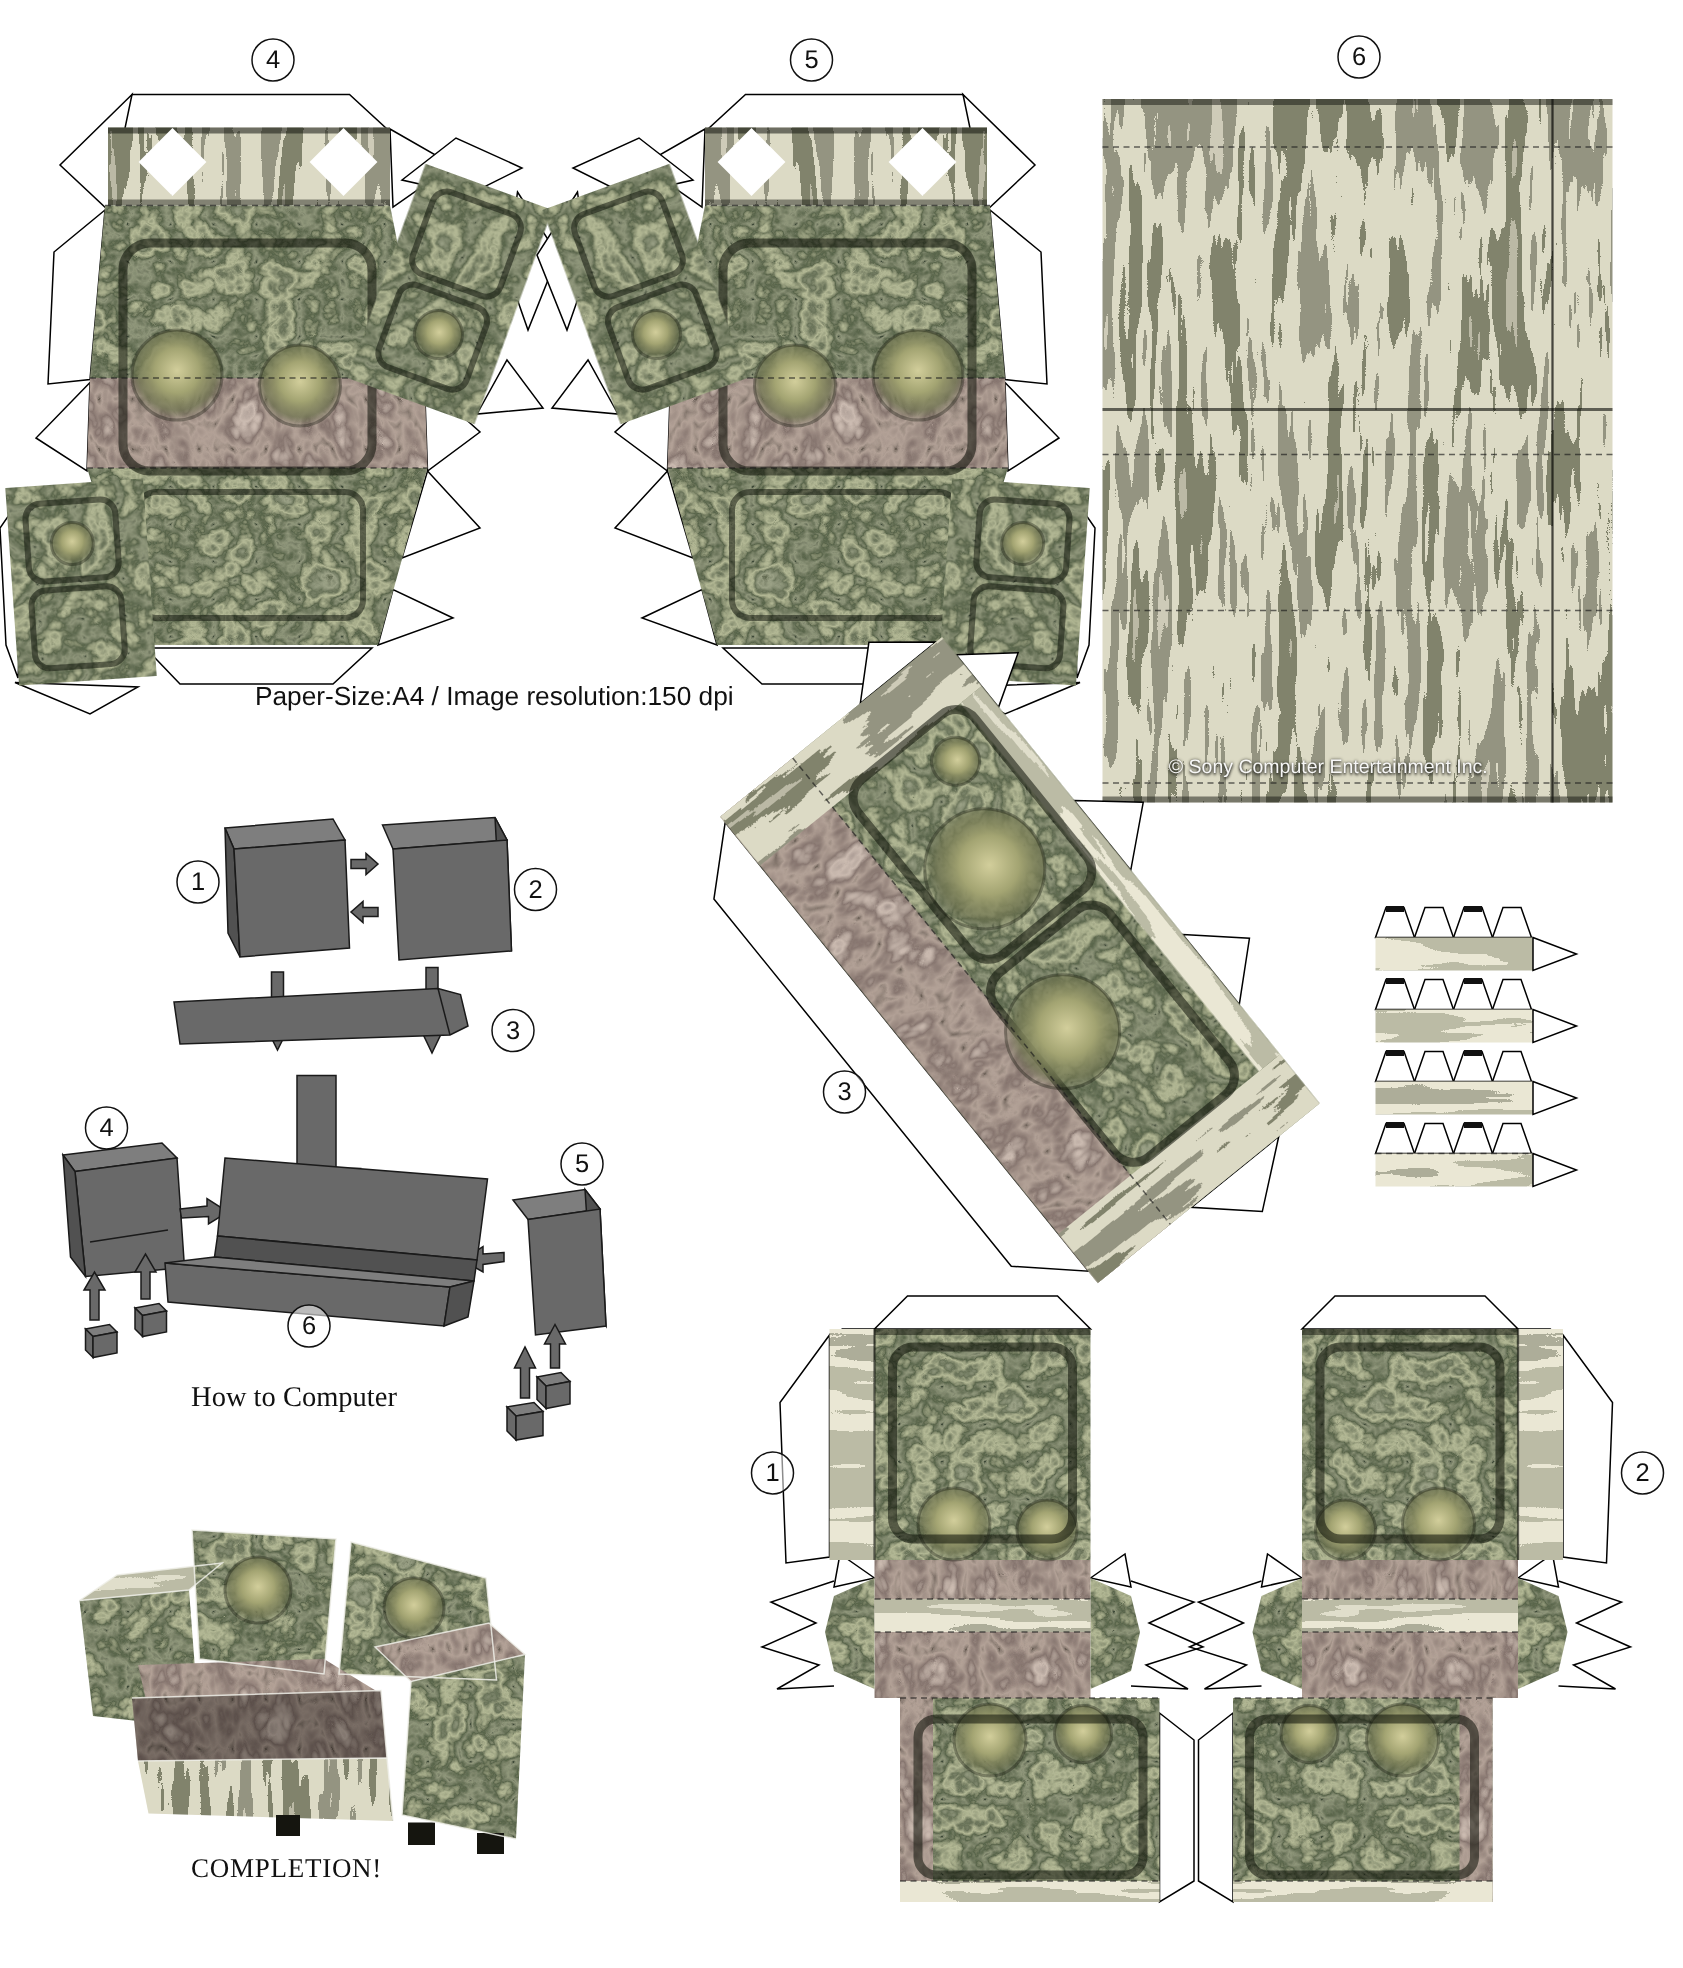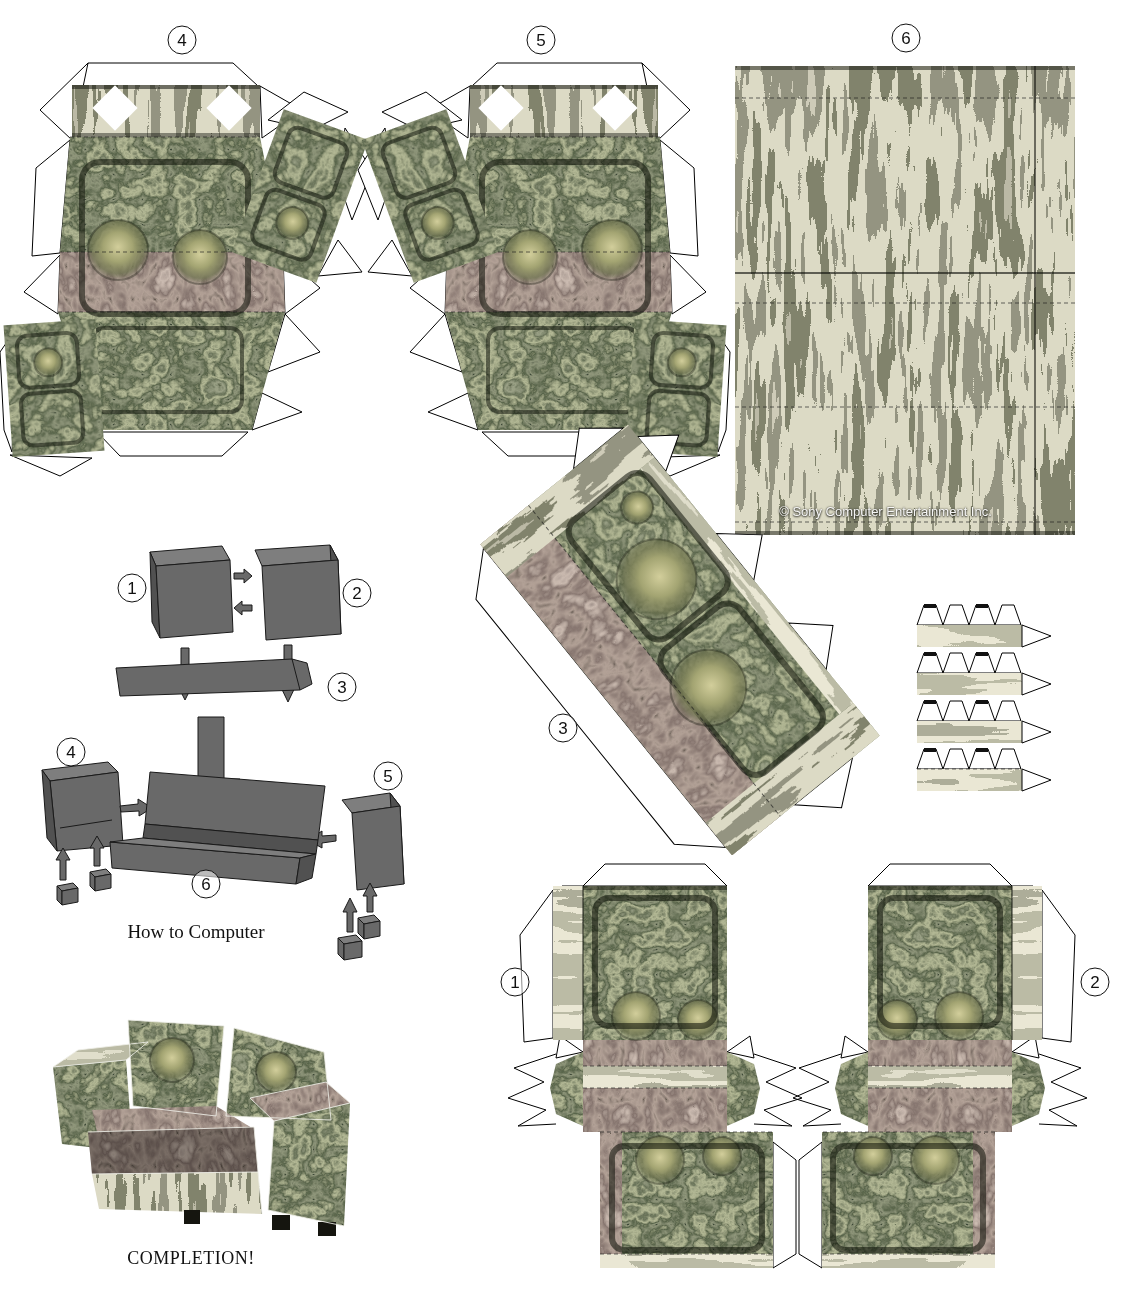--- a/index.html
+++ b/index.html
@@ -351,26 +351,27 @@
     <line class="fold" x1="583" y1="1066" x2="727" y2="1066"></line>
     <line class="fold" x1="583" y1="1088" x2="727" y2="1088"></line>
     <line class="fold" x1="600" y1="1132" x2="773" y2="1132"></line>
     <line class="fold" x1="600" y1="1254" x2="773" y2="1254"></line>
   </g>
 </g>
 
 <use href="#piece1" transform="translate(1595,0) scale(-1,1)"></use>
 </svg>
 
+<div class="txt sans" style="left:170px;top:454px;font-size:17.5px;">Paper-Size:A4 / Image resolution:150 dpi</div>
 
 <div class="txt copyright center sans" style="left:878px;top:511px;padding-left:15px;">© Sony Computer Entertainment Inc.</div>
 
 <div class="txt serif center" style="left:196px;top:932px;font-size:19px;">How to Computer</div>
 
-<div class="txt serif center" style="left:191px;top:1246px;font-size:18px;letter-spacing:.5px;margin-top:12px;">COMPLETION!</div>
+<div class="txt serif center" style="left:191px;top:1246px;font-size:18px;letter-spacing:.5px;">COMPLETION!</div>
 
 <span class="circle-label" style="left:182px;top:40px;">4</span>
 <span class="circle-label" style="left:541px;top:40px;">5</span>
 <span class="circle-label" style="left:906px;top:38px;">6</span>
 <span class="circle-label" style="left:563px;top:728px;">3</span>
 <span class="circle-label" style="left:515px;top:982px;">1</span>
 <span class="circle-label" style="left:1095px;top:982px;">2</span>
 
 <span class="circle-label" style="left:132px;top:588px;">1</span>
 <span class="circle-label" style="left:357px;top:593px;">2</span>

